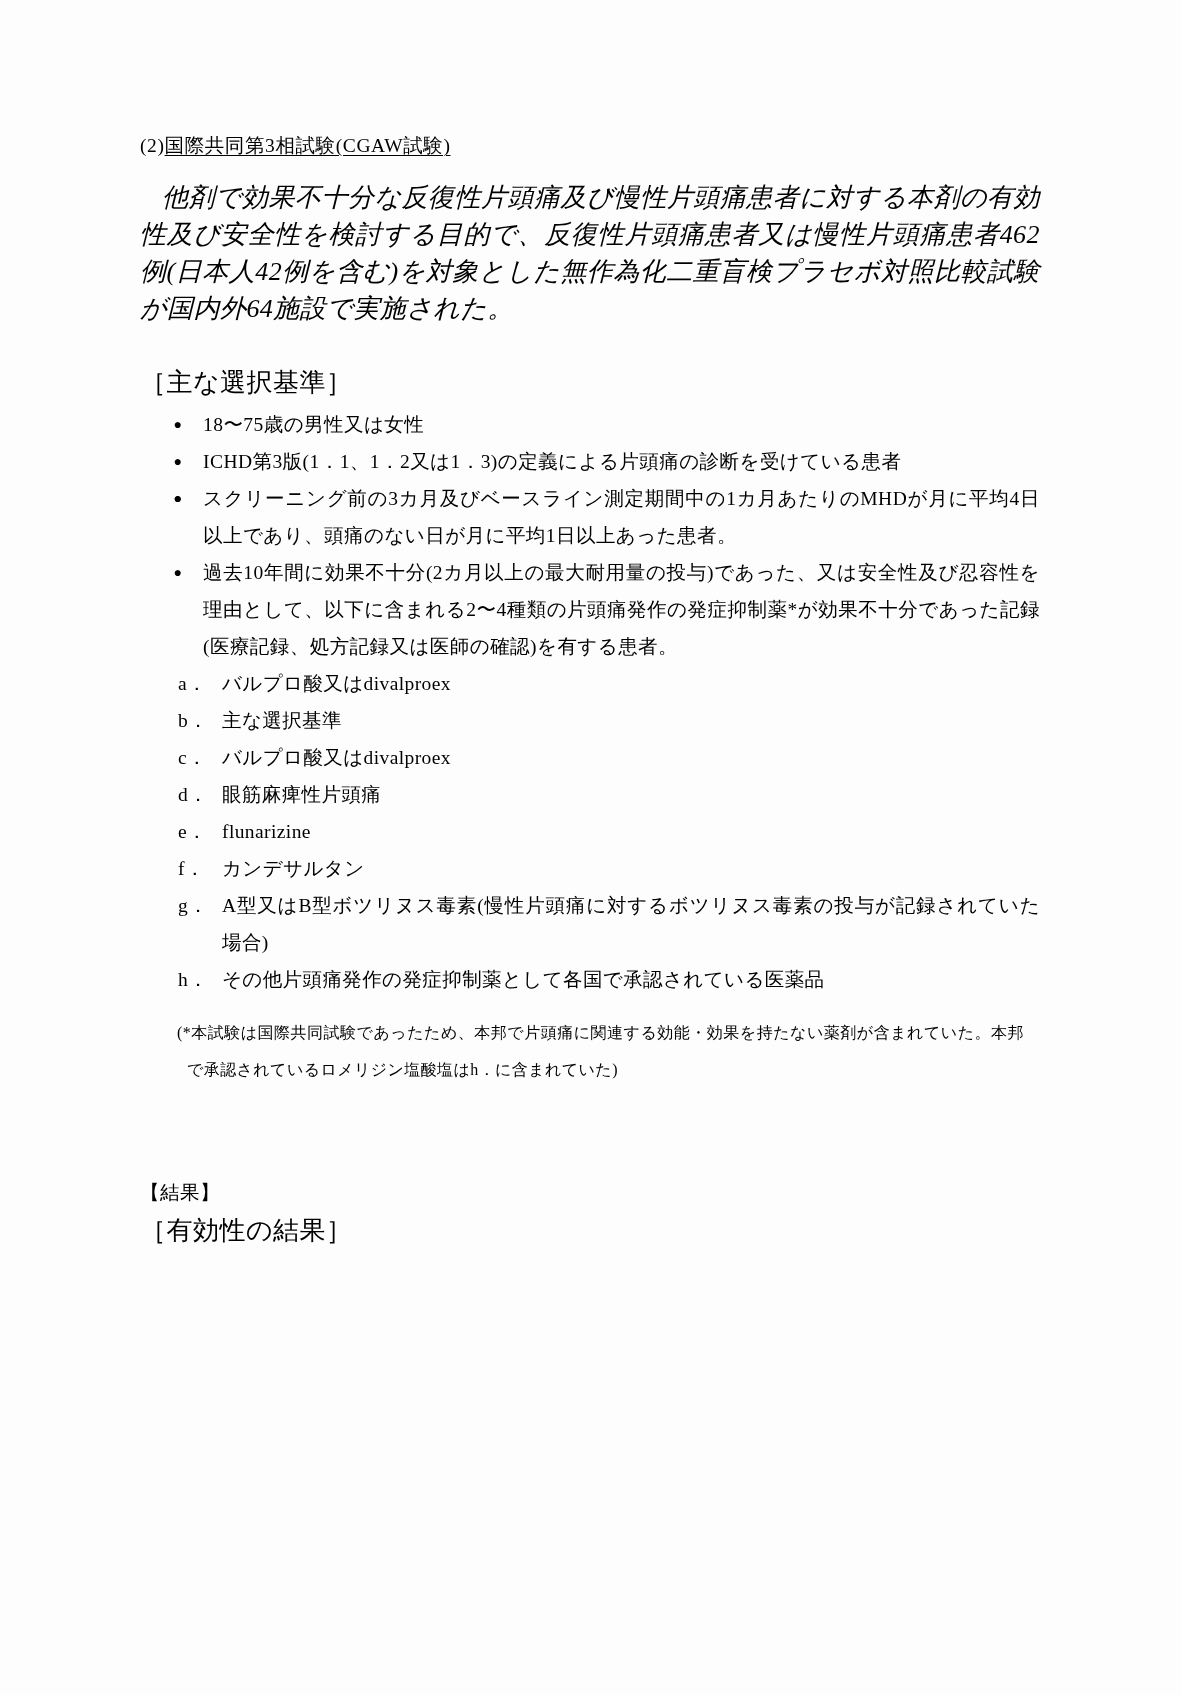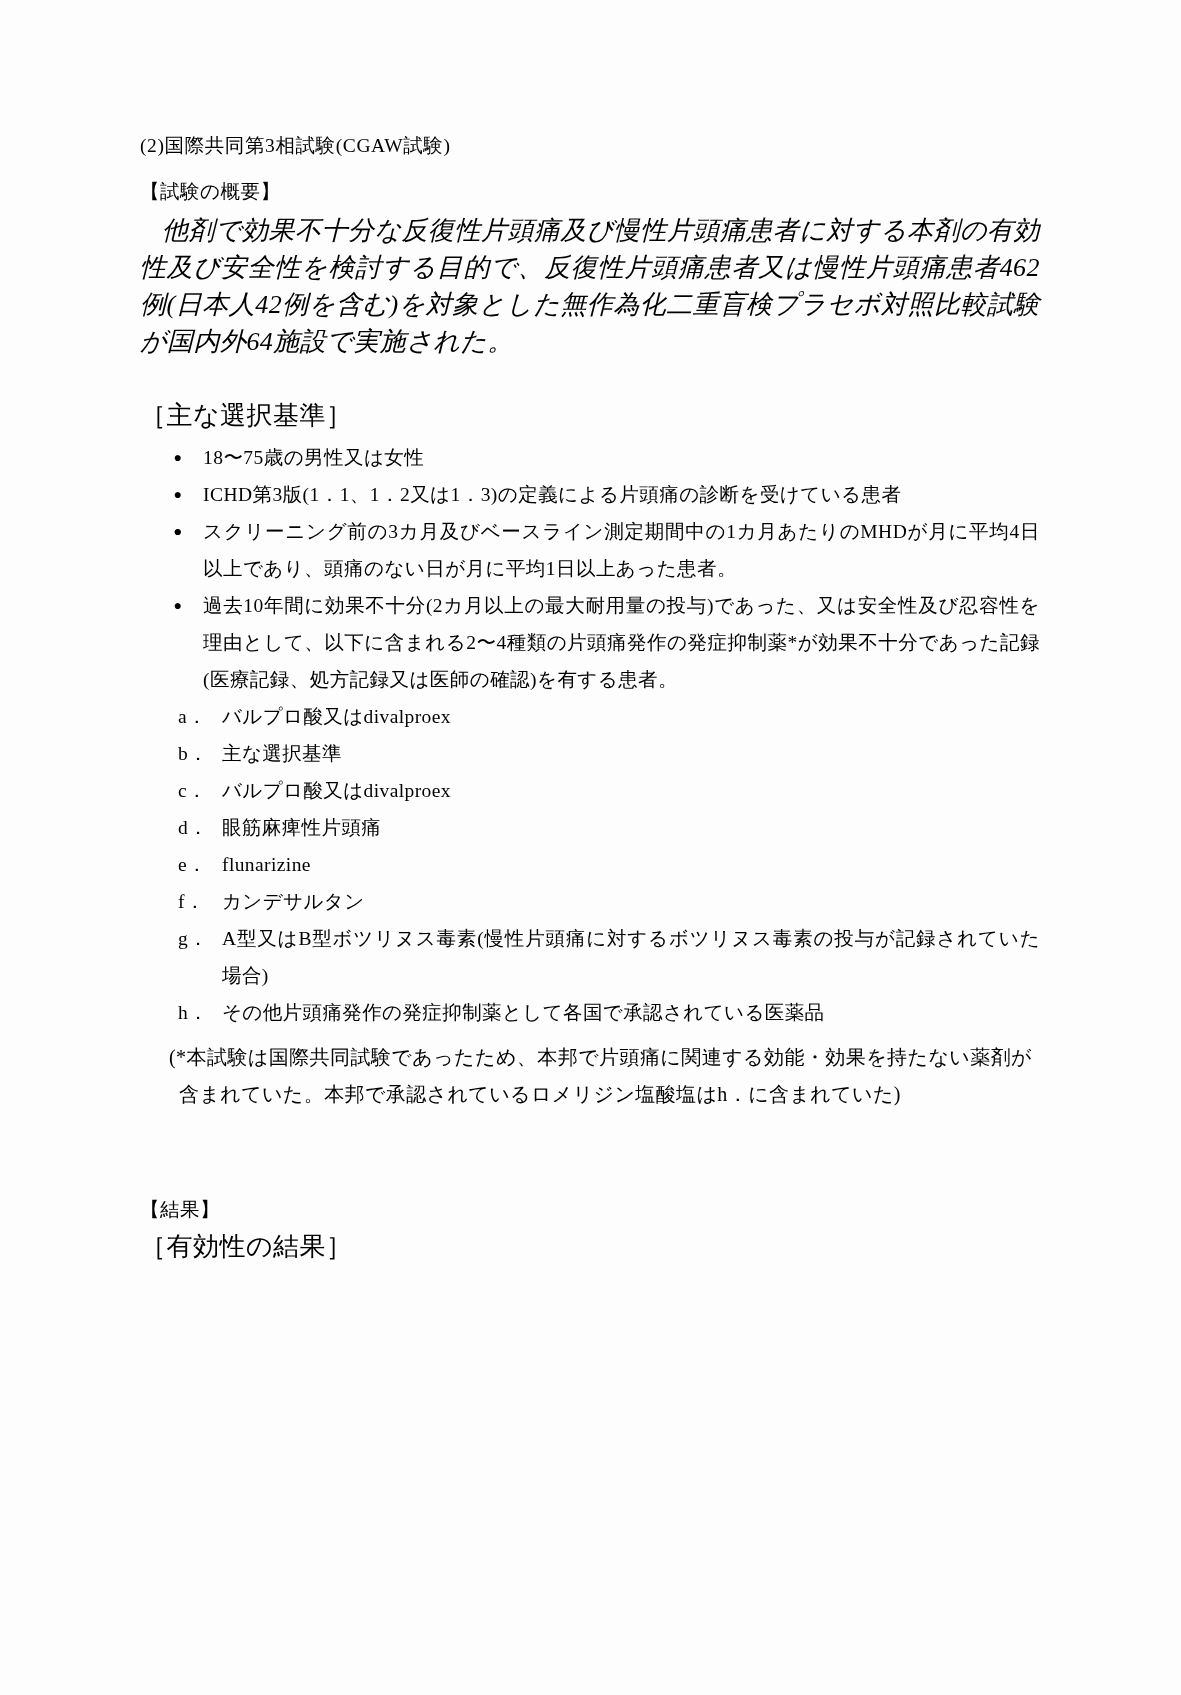--- a/index.html
+++ b/index.html
@@ -36,20 +36,21 @@
     font-size: 19.5px;
     line-height: 1.35;
     letter-spacing: 0.6px;
     margin: 0 0 20px 0;
     white-space: nowrap;
   }
   .section-title .num {
     text-decoration: none;
   }
   .section-title .underlined {
+    text-decoration: underline;
     text-underline-offset: 3px;
     text-decoration-thickness: 1px;
   }
 
   .block-heading {
     font-size: 19.5px;
     line-height: 1.35;
     letter-spacing: 0.5px;
     margin: 0 0 6px 0;
   }
@@ -121,39 +122,38 @@
     left: 38px;
     top: 0;
     font-size: 19.5px;
     line-height: 37px;
     letter-spacing: 0.4px;
     white-space: pre;
   }
 
   
   p.footnote {
-    font-size: 20px;
+    font-size: 16px;
     line-height: 37px;
     letter-spacing: 0.4px;
-    margin: 8px;
+    margin: 16px;
     padding-left: 31px;
     text-indent: -10px;
     text-align: justify;
     text-justify: inter-character;
   }
 </style>
 </head>
 <body>
 
 <div class="page">
   <div class="content">
 
     <div class="section-title"><span class="num">(2)</span><span class="underlined">国際共同第3相試験(CGAW試験)</span></div>
 
-    <div class="block-heading">【試験の概要】</div>
 
     <p class="para">他剤で効果不十分な反復性片頭痛及び慢性片頭痛患者に対する本剤の有効性及び安全性を検討する目的で、反復性片頭痛患者又は慢性片頭痛患者462例(日本人42例を含む)を対象とした無作為化二重盲検プラセボ対照比較試験が国内外64施設で実施された。</p>
 
 
     <div class="spacer-lg"></div>
 
     <div class="bracket-heading">［主な選択基準］</div>
 
     <ul class="bullets">
       <li><span class="bullet-mark">●</span><span>18〜75歳の男性又は女性</span></li>

